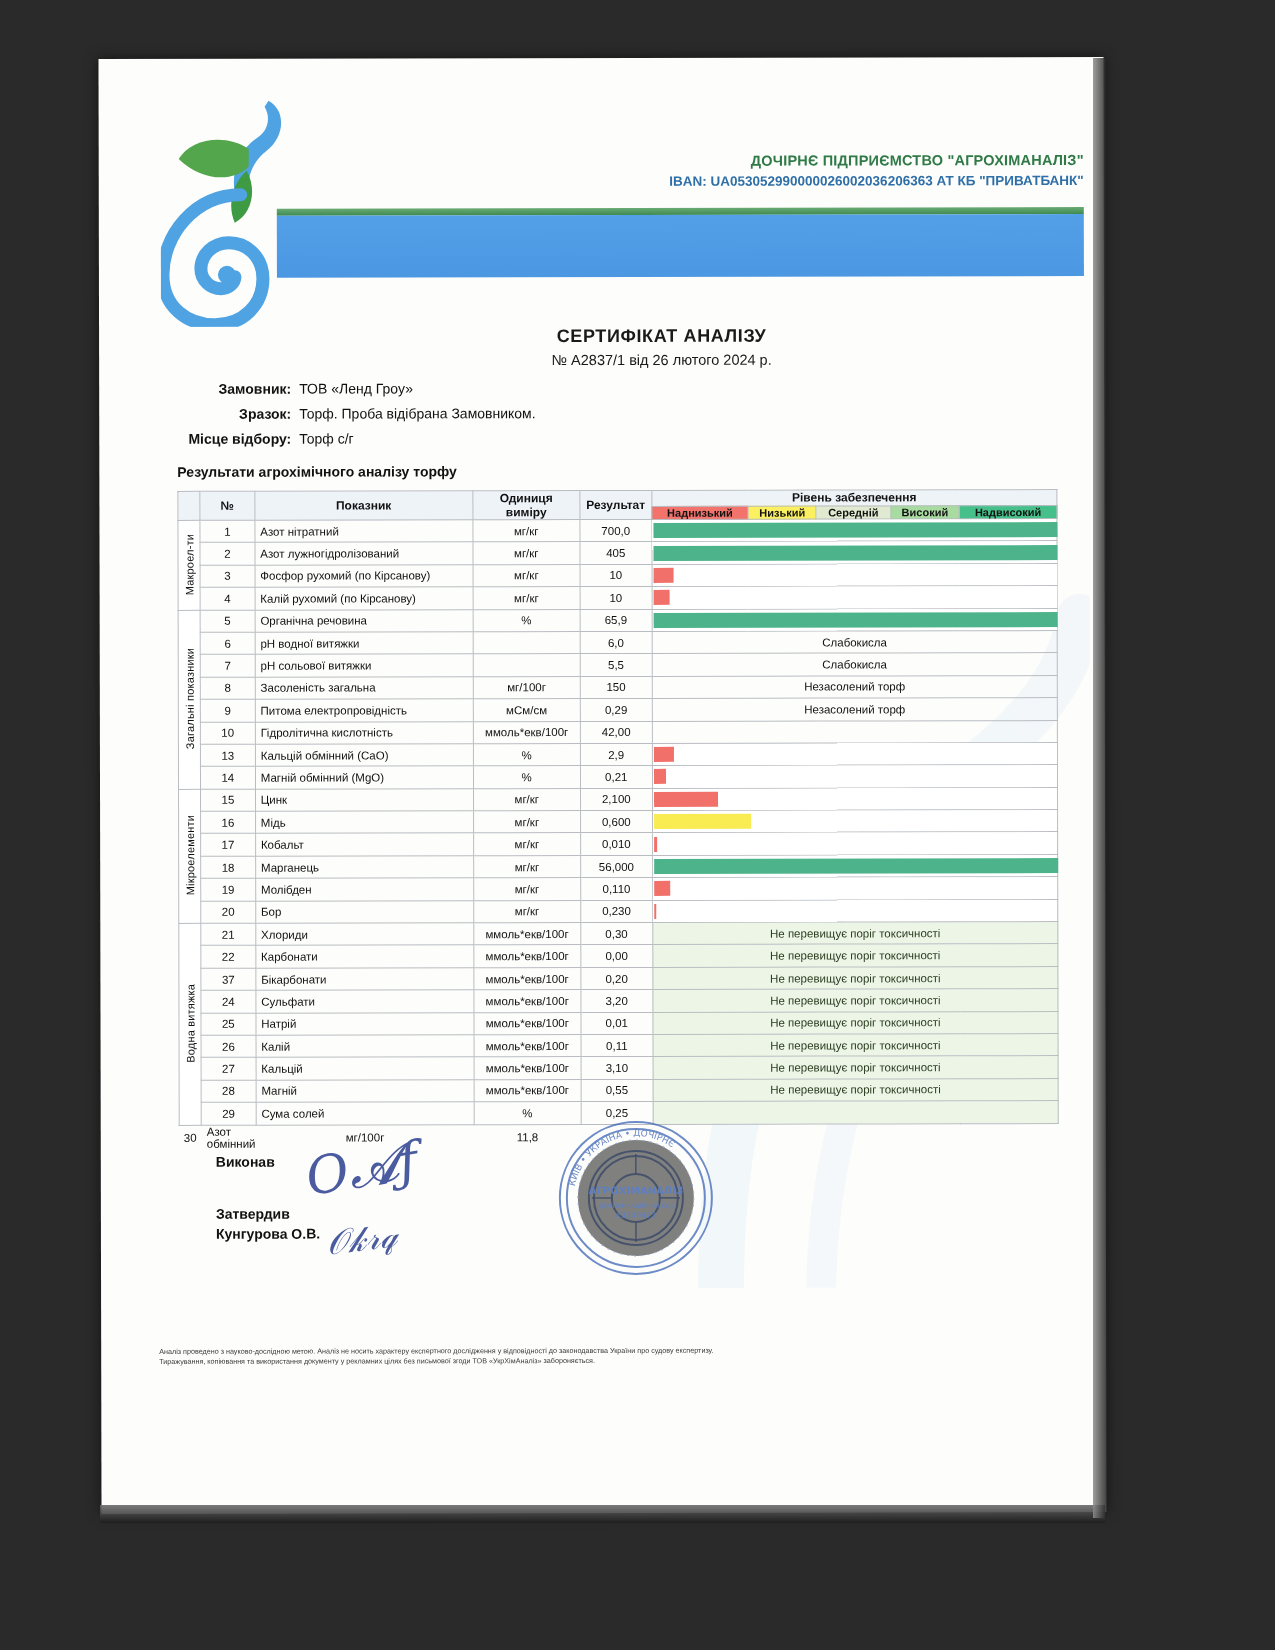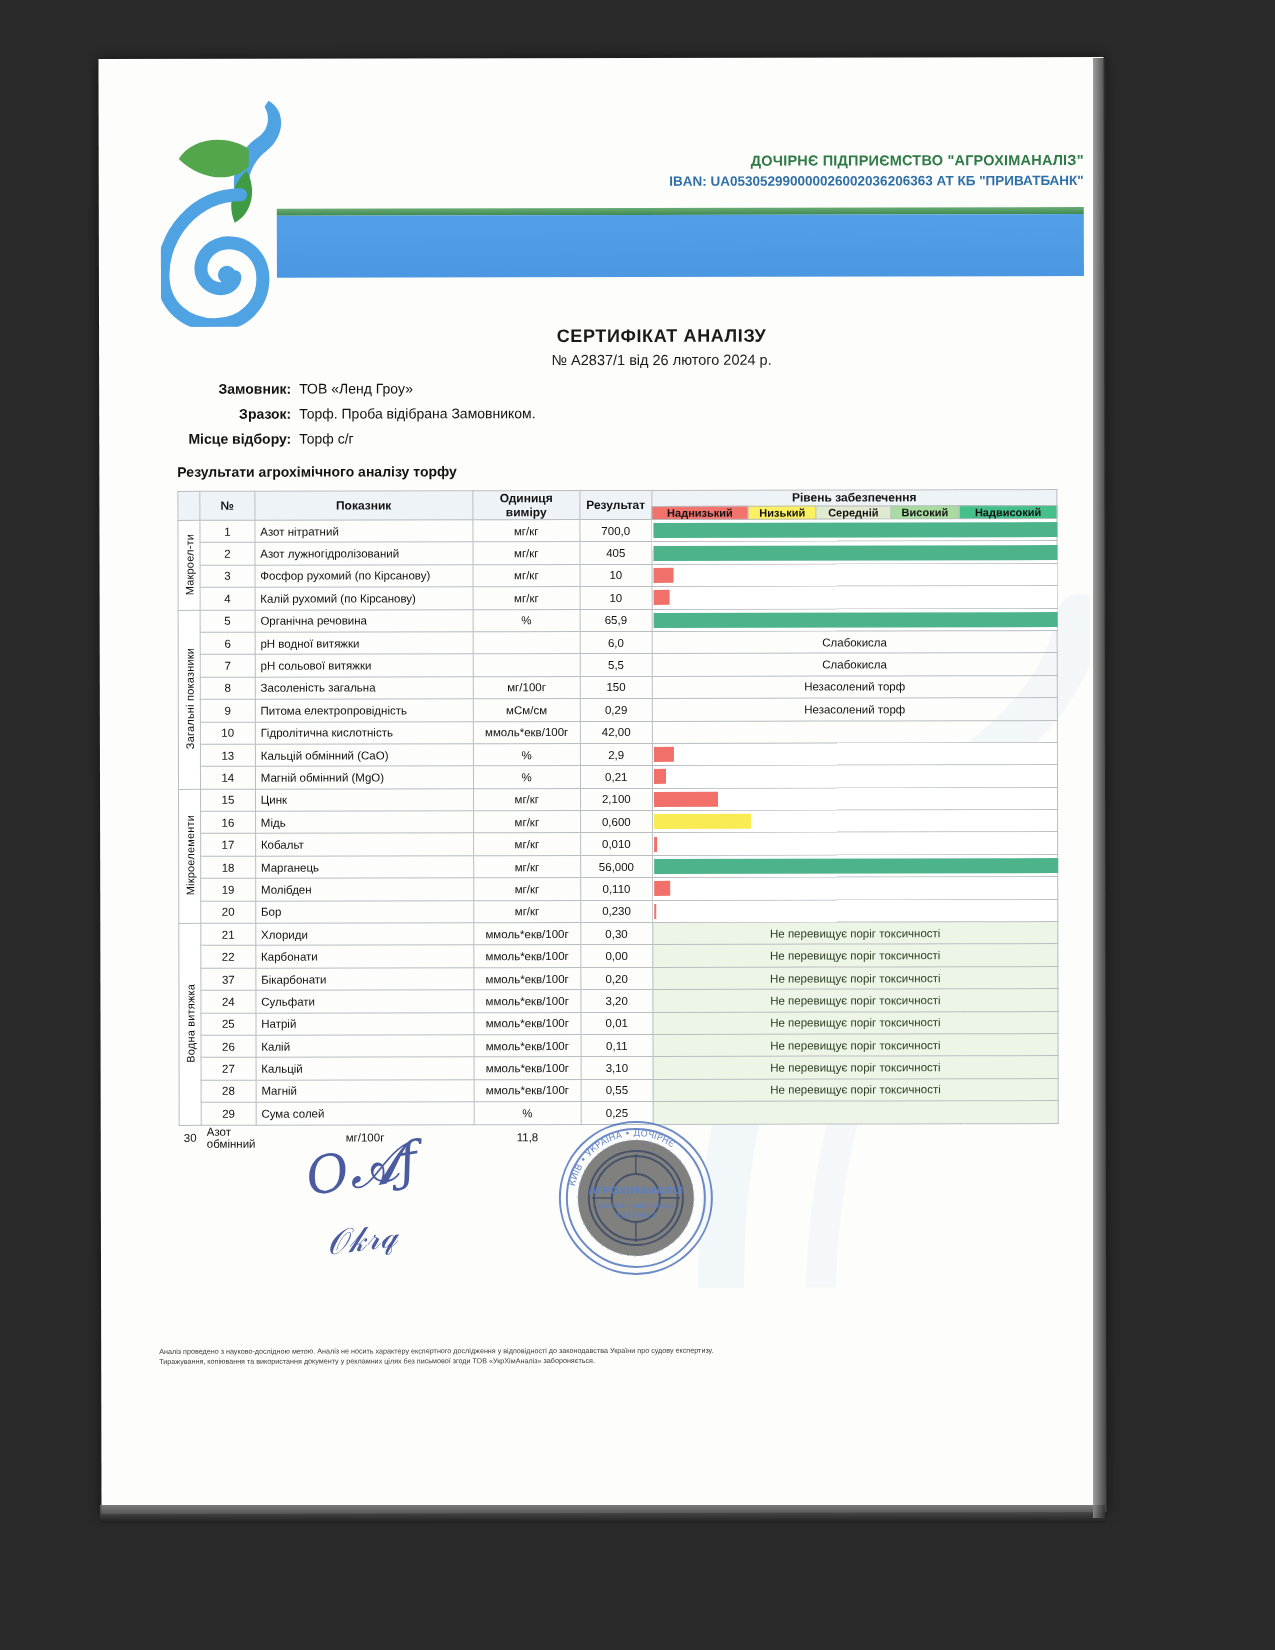--- a/index.html
+++ b/index.html
@@ -423,20 +423,25 @@
           <tr>
             <td class="no" style="border-color: transparent;">30</td>
             <td class="ind" style="border-color: transparent;">Азот обмінний</td>
             <td class="unit" style="border-color: transparent;">мг/100г</td>
             <td class="res" style="border-color: transparent;">11,8</td>
             <td colspan="5" class="txtcell" style="border-color: transparent;"></td>
           </tr>
         </tbody>
     </table>
 
+    <div class="signs">
+      <div class="r">Виконав</div>
+      <div class="r2">Затвердив</div>
+      <div>Кунгурова О.В.</div>
+    </div>
     <div class="sig-ink sig1">O𝓐ƒ</div>
     <div class="sig-ink sig2">𝒪𝓀𝓇𝓆</div>
 
     <div class="stamp">
       <svg viewBox="0 0 160 160" width="160" height="160">
         <g fill="none" stroke="#3b63b5" stroke-width="2" opacity=".9">
           <circle cx="80" cy="80" r="76"></circle>
           <circle cx="80" cy="80" r="69"></circle>
           <circle cx="80" cy="80" r="47"></circle>
           <circle cx="80" cy="80" r="42"></circle>

